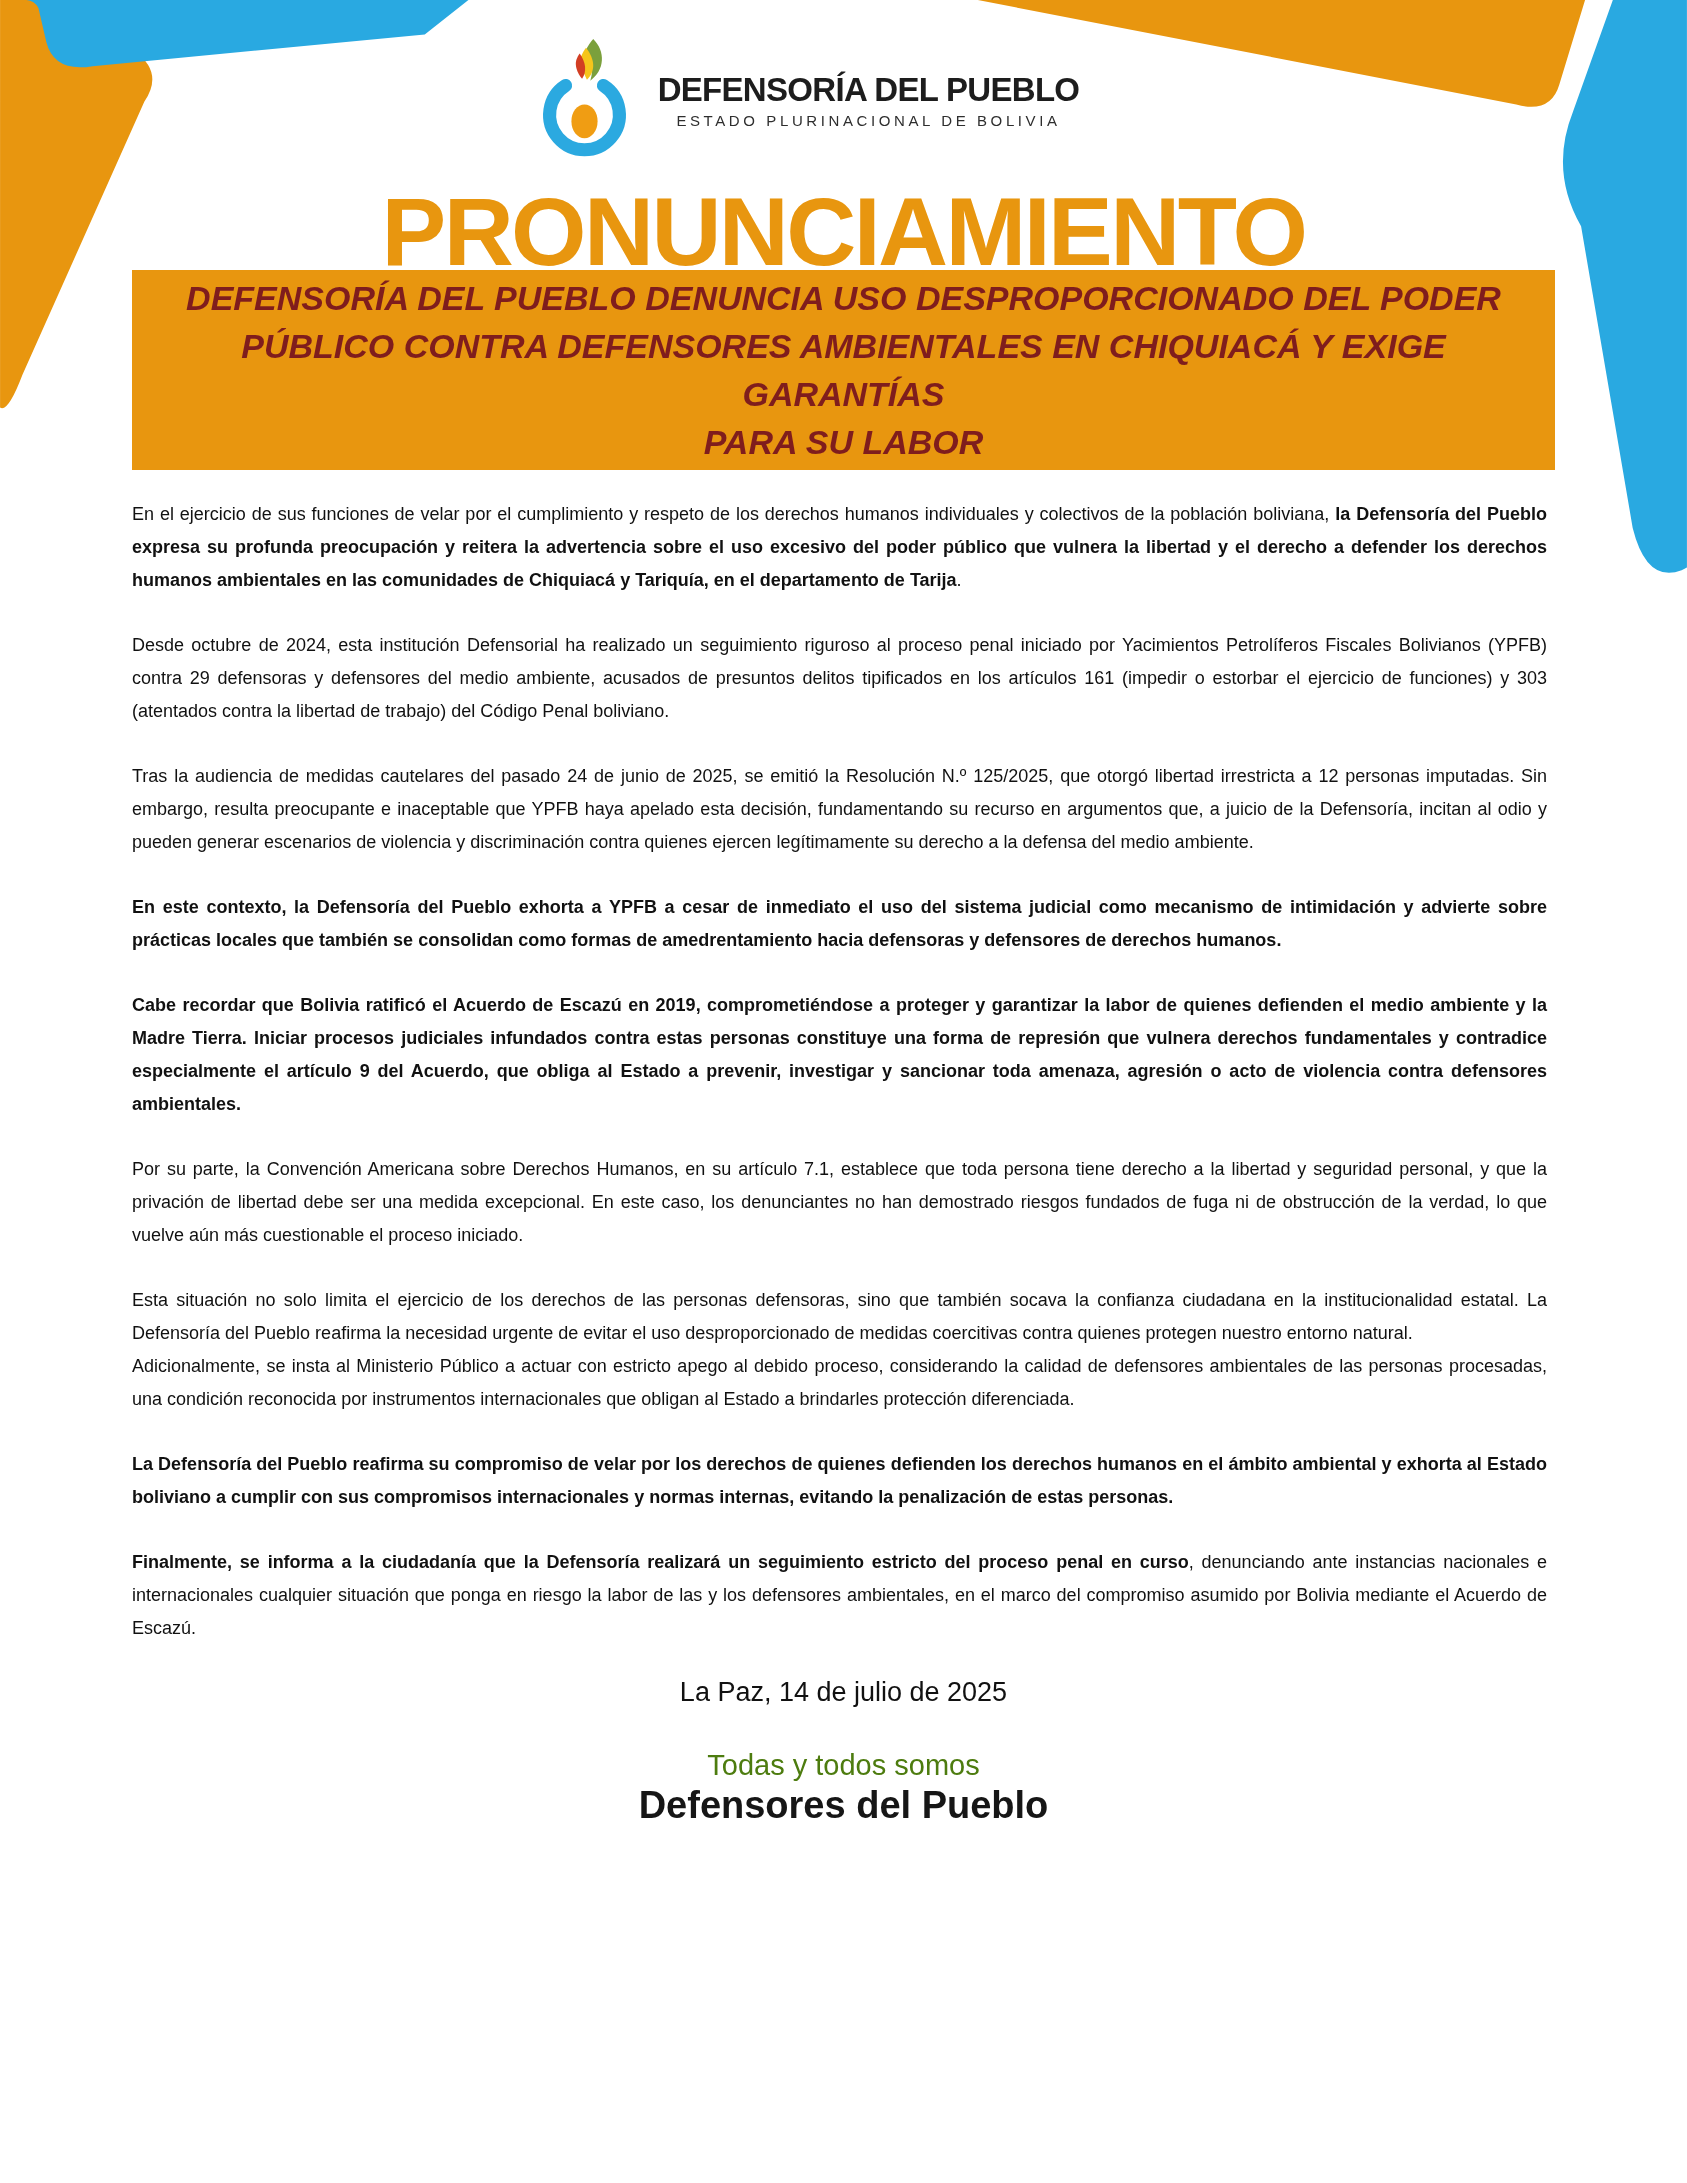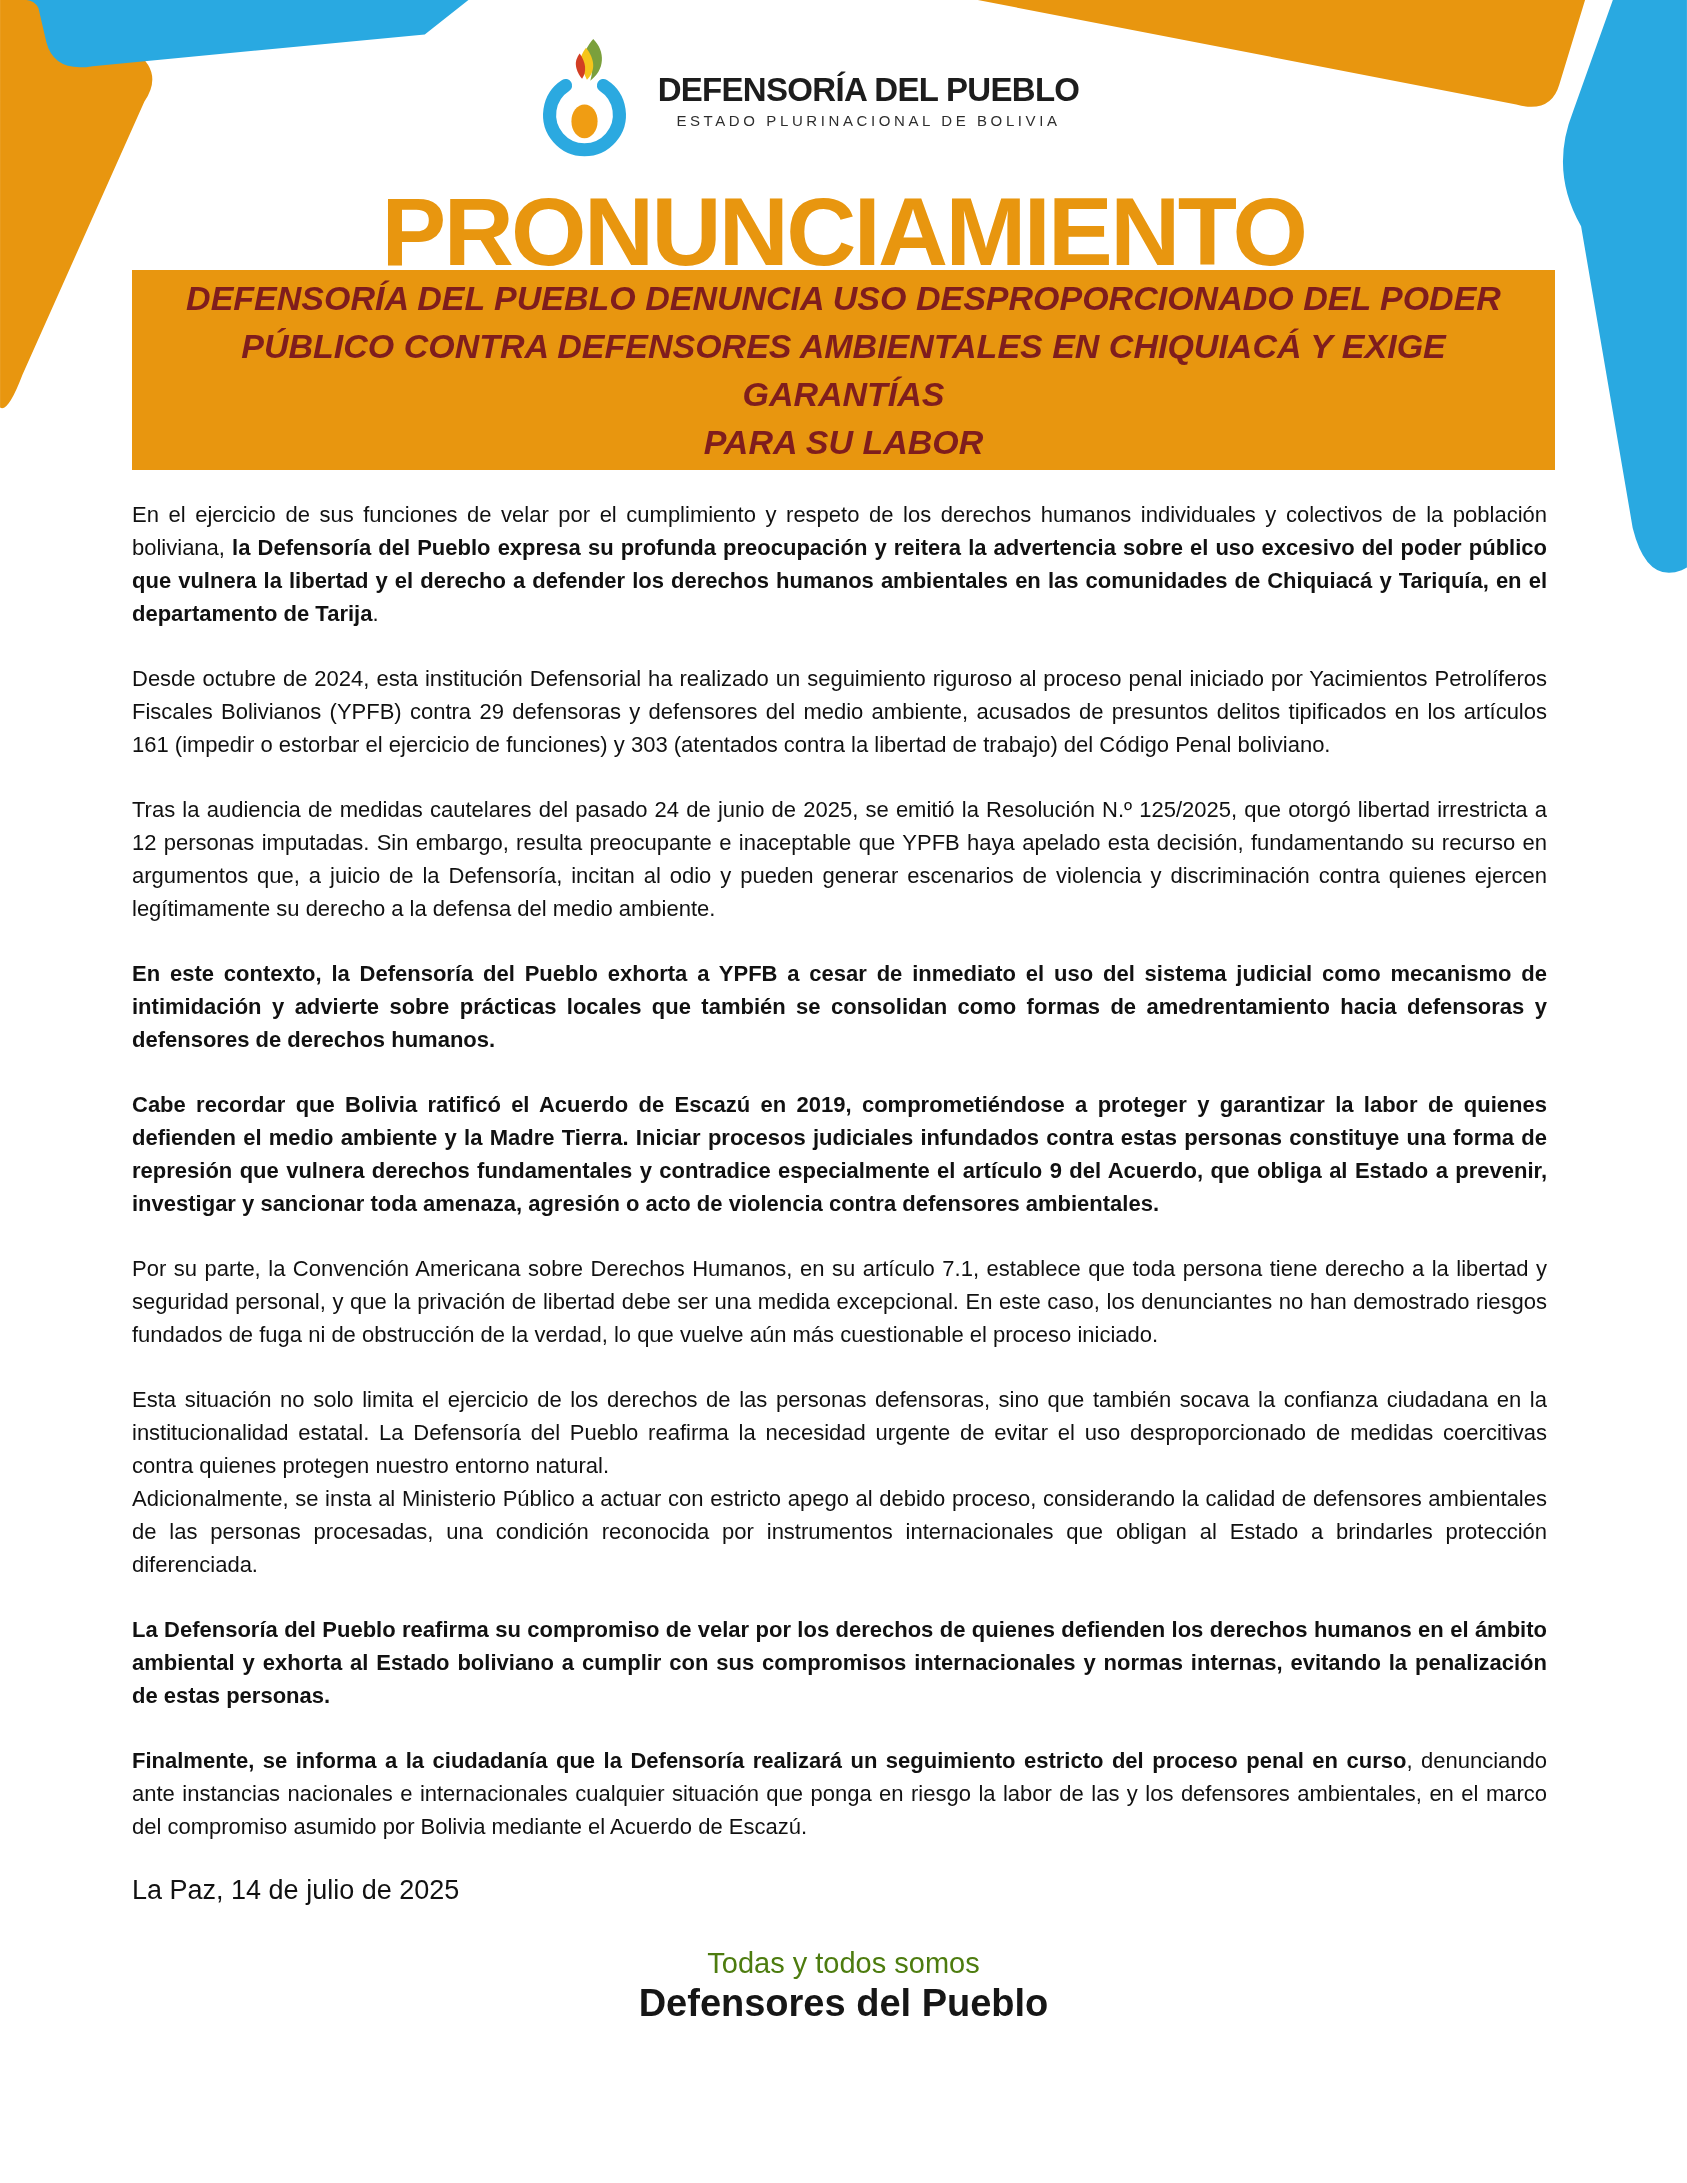--- a/index.html
+++ b/index.html
@@ -72,32 +72,32 @@
     text-align:center;
     font-weight:700;
     font-size:34px;
     line-height:48px;
     padding:4px 40px;
     font-style:italic;
   }
   
   .body-pars{margin-top:28px;}
   p.body-par{
-    font-size:22px;
+    font-size:18px;
     line-height:33px;
     text-align:justify;
     margin:0 8px 32px 0;
     color:var(--ink);
   }
   p.body-par.tight{margin-bottom:0;}
   p.body-par .b{font-weight:700;}
   
   .date-line{
     margin-top:4px;
-    text-align:left;
+    text-align:center;
     font-size:27px;
     color:var(--ink);
   }
   
   .footer{
     margin-top:41px;
     text-align:center;
   }
   .footer-line1{font-size:29px;color:#4d7c0f;}
   .footer-line2{font-size:38px;font-weight:700;color:#161616;margin-top:1.3px;}

